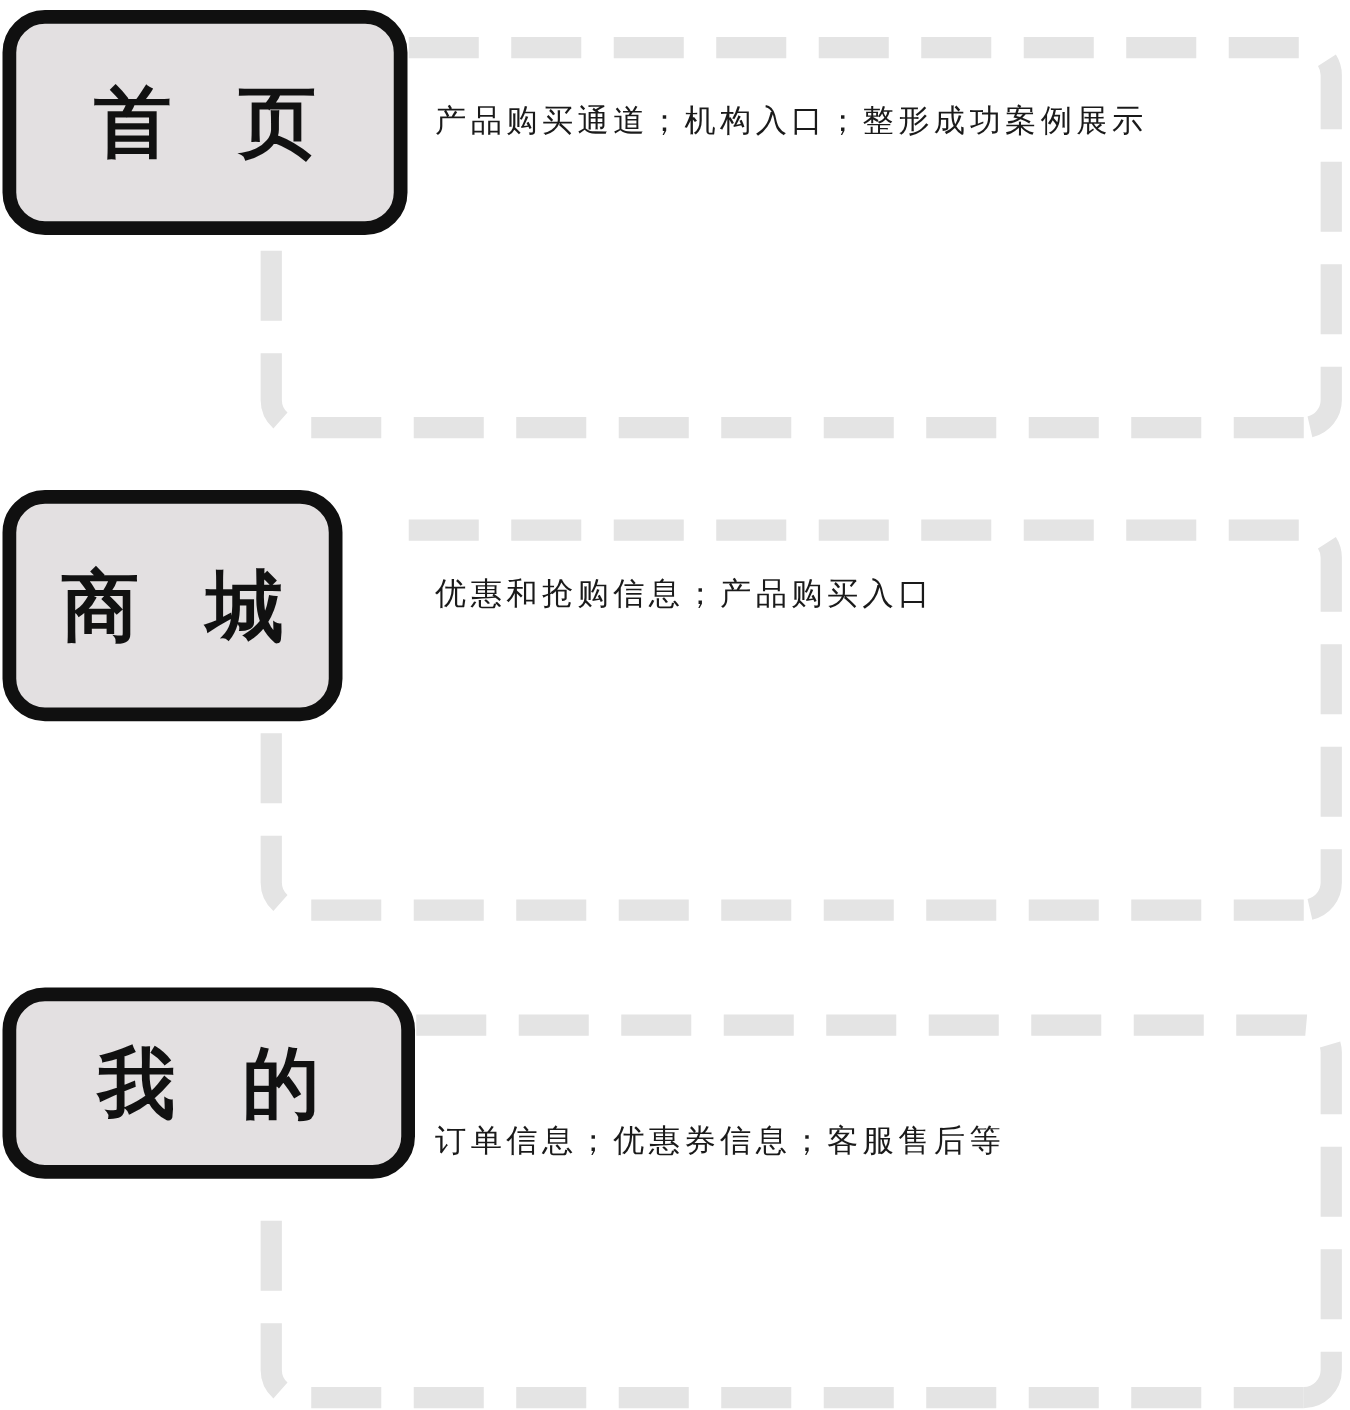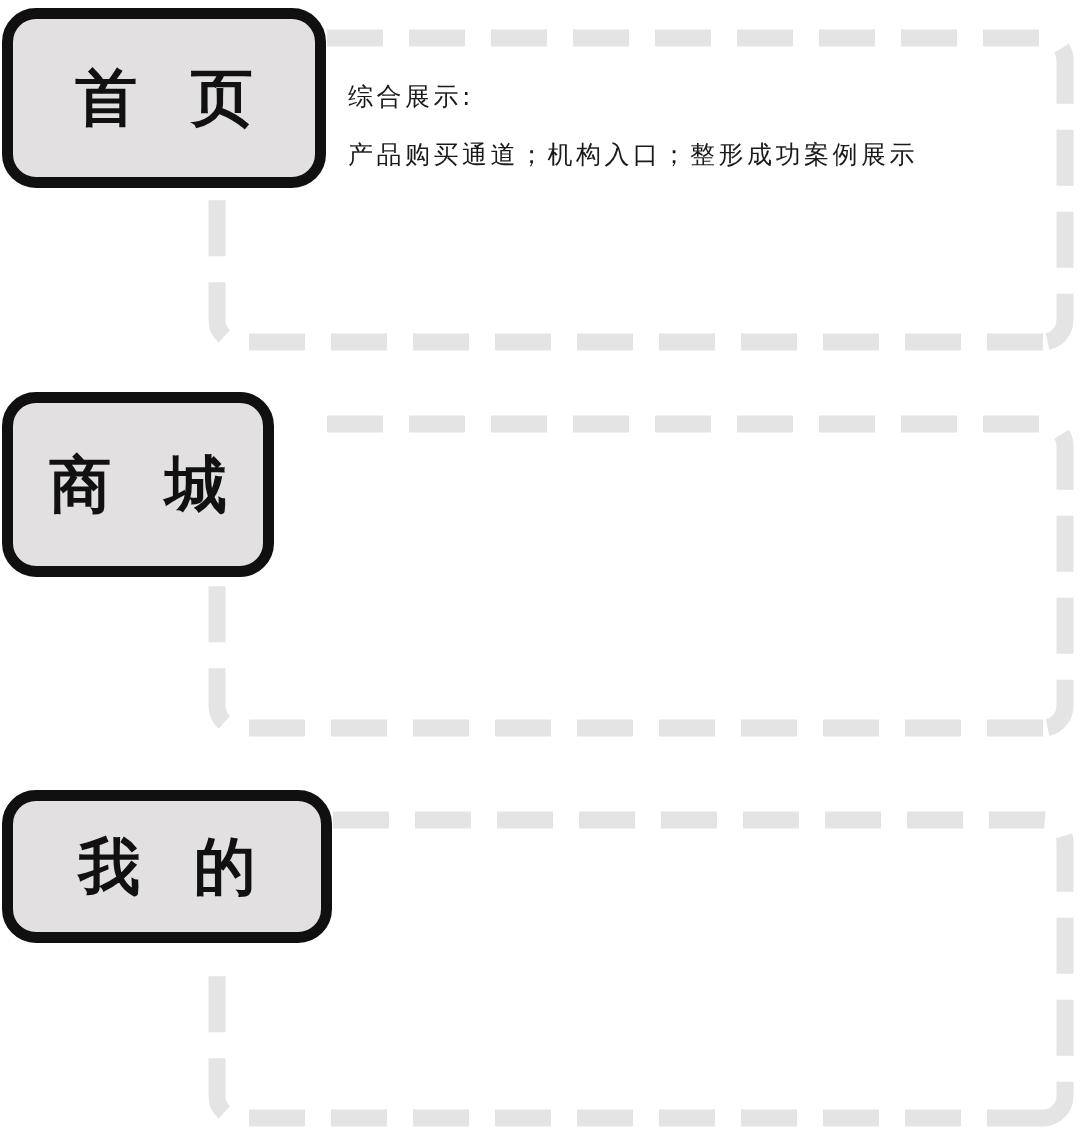--- a/index.html
+++ b/index.html
@@ -99,19 +99,24 @@
 
   <div class="node-card" id="node-card-1">
     <span class="node-card-label">商 城</span>
   </div>
 
   <div class="node-card" id="node-card-2">
     <span class="node-card-label">我 的</span>
   </div>
 
   <div class="desc-block" id="desc-block-0">
-    <span class="desc-line">综合展示:</span>
     <span class="desc-line">产品购买通道；机构入口；整形成功案例展示</span>
   </div>
 
+  <div class="desc-block" id="desc-block-1">
+    <span class="desc-line">优惠和抢购信息；产品购买入口</span>
+  </div>
 
+  <div class="desc-block" id="desc-block-2">
+    <span class="desc-line">订单信息；优惠券信息；客服售后等</span>
+  </div>
 
 </div>
 
 </body></html>

